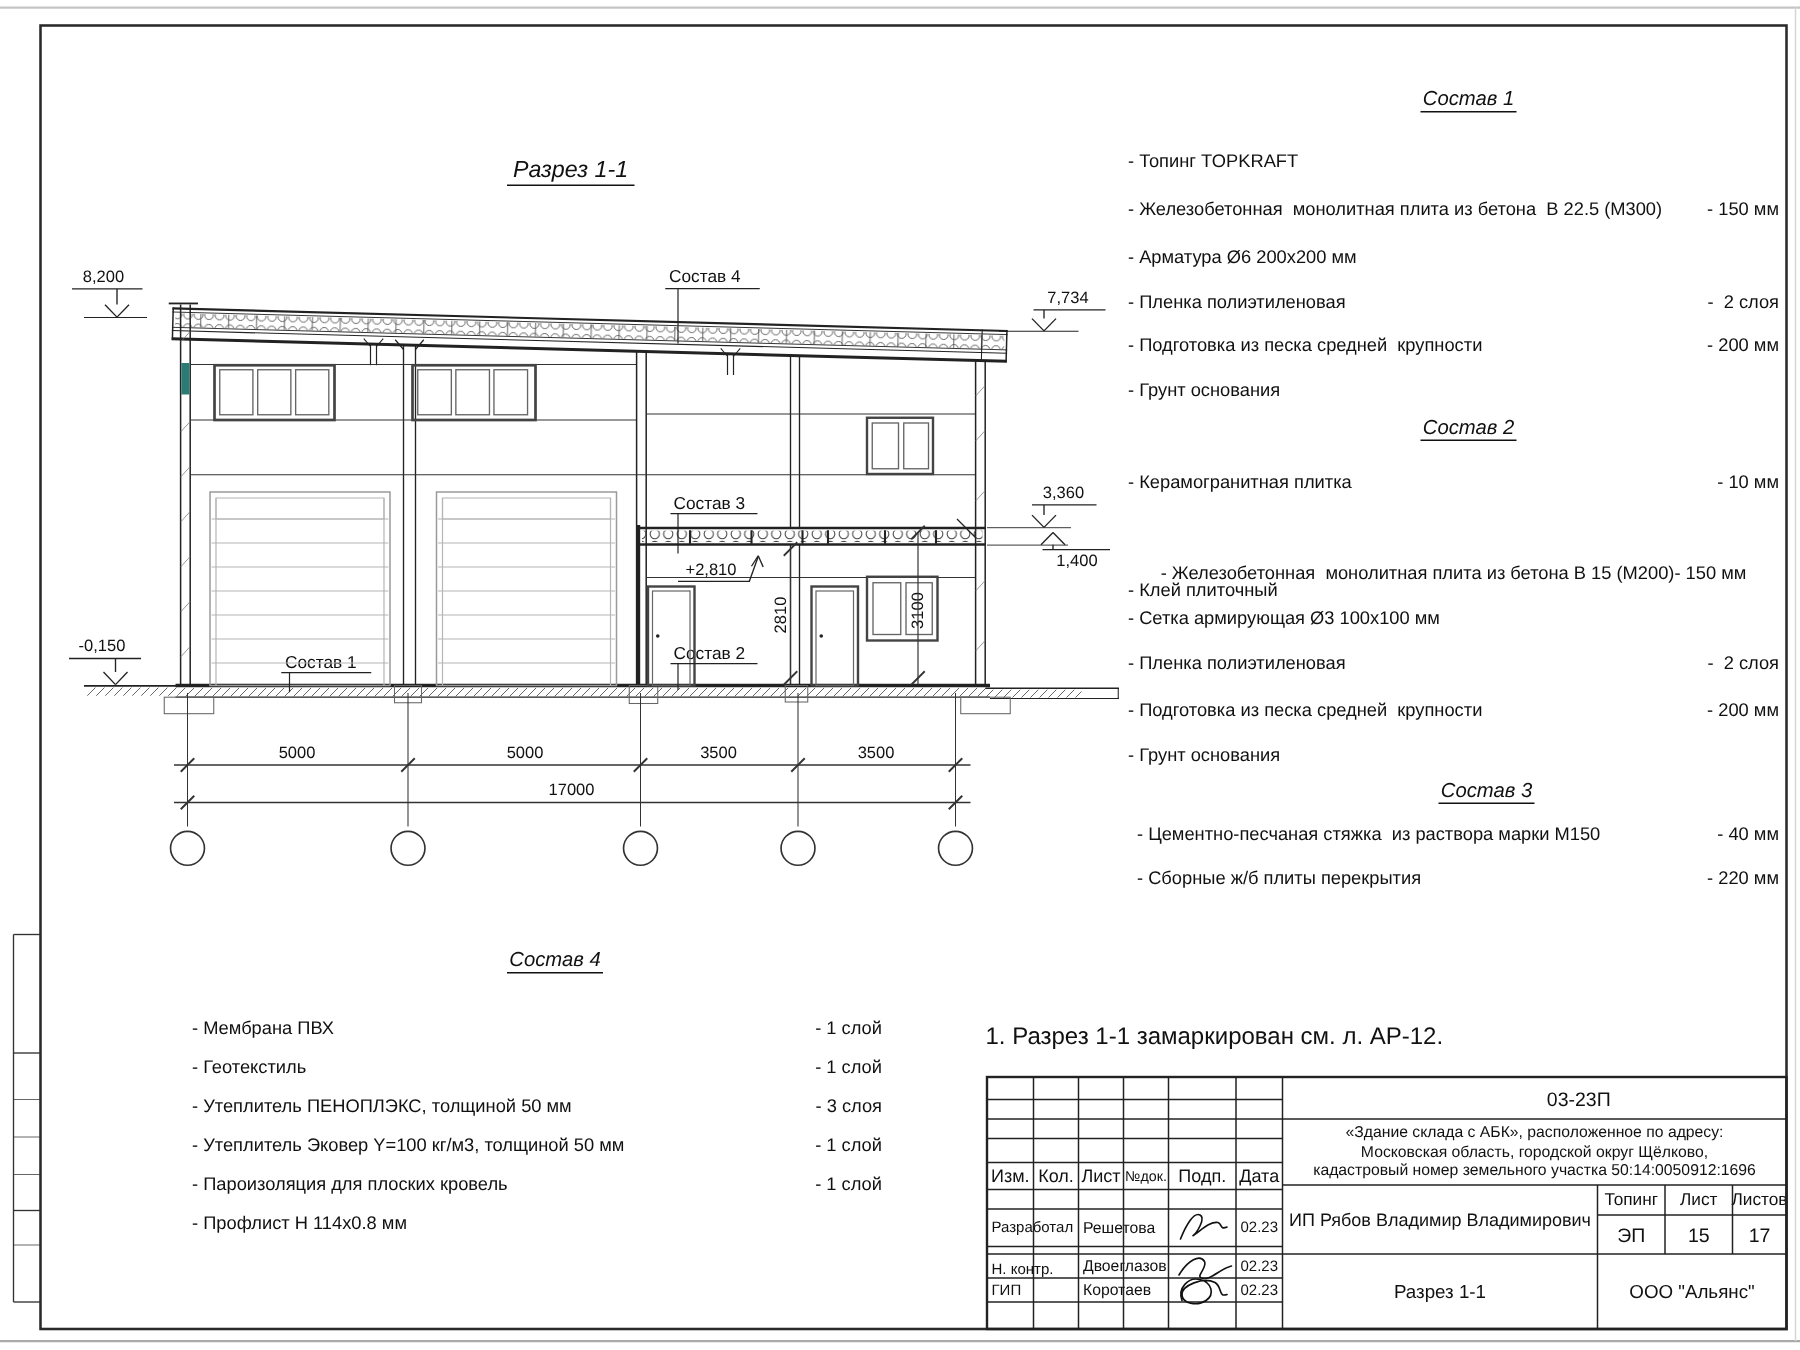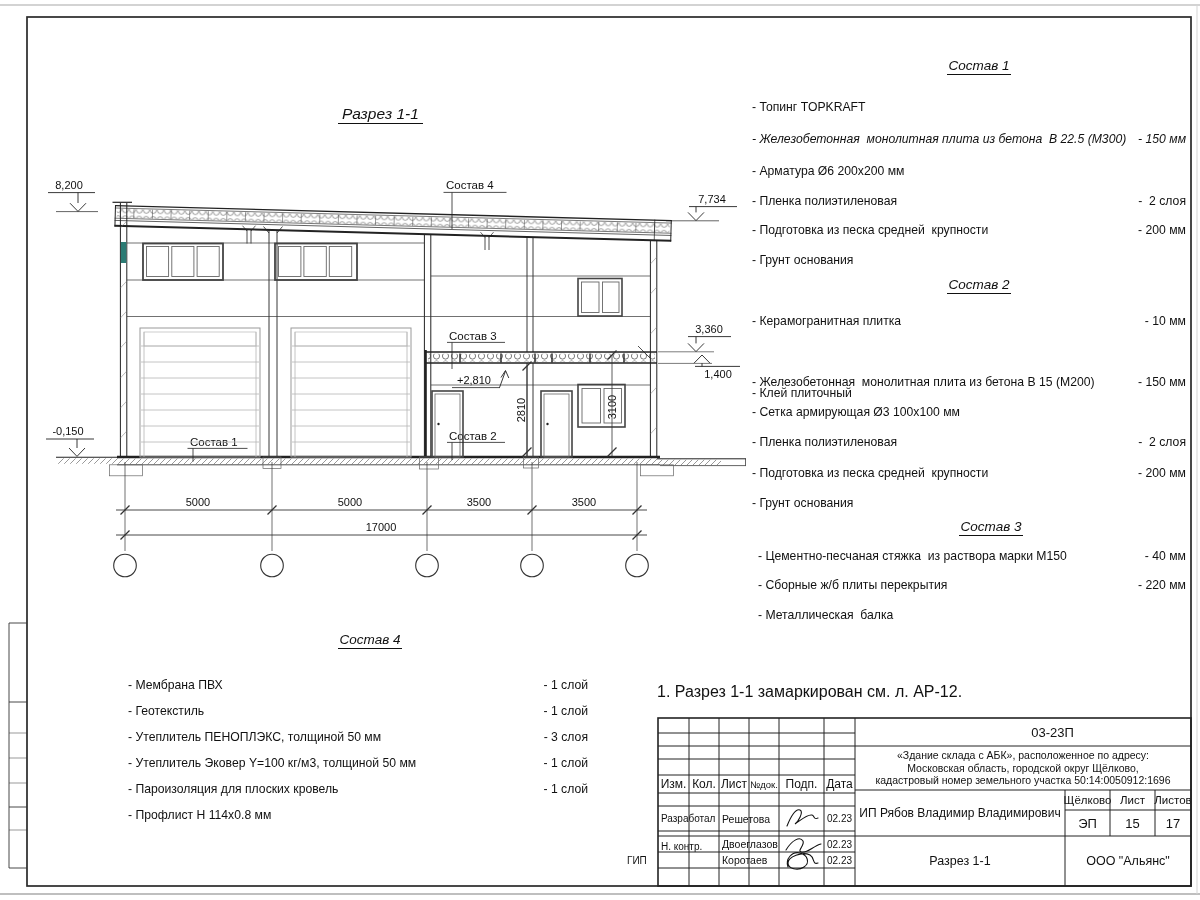--- a/index.html
+++ b/index.html
@@ -27,43 +27,42 @@
 
 <div class="sheet">
 
   <div class="abs" style="left:338px;top:105px;">
     <span class="draw-title">Разрез 1-1</span>
   </div>
 
   <div class="comp" style="left:752px;top:58px;width:434px;height:220px;">
     <div class="comp-title" style="transform:translateX(10px);"><span>Состав 1</span></div>
     <div class="comp-row" style="top:42px;"><span>- Топинг TOPKRAFT</span><span></span></div>
-    <div class="comp-row" style="top:74px;font-style:italic;"><span>- Железобетонная  монолитная плита из бетона  В 22.5 (М300)</span><span>- 150 мм</span></div>
+    <div class="comp-row" style="top:74px;"><span>- Железобетонная  монолитная плита из бетона  В 22.5 (М300)</span><span>- 150 мм</span></div>
     <div class="comp-row" style="top:106px;"><span>- Арматура Ø6 200x200 мм</span><span></span></div>
     <div class="comp-row" style="top:136px;"><span>- Пленка полиэтиленовая</span><span>-  2 слоя</span></div>
     <div class="comp-row" style="top:165px;"><span>- Подготовка из песка средней  крупности</span><span>- 200 мм</span></div>
     <div class="comp-row" style="top:195px;"><span>- Грунт основания</span><span></span></div>
   </div>
 
   <div class="comp" style="left:752px;top:277px;width:434px;height:240px;">
     <div class="comp-title" style="transform:translateX(10px);"><span>Состав 2</span></div>
     <div class="comp-row" style="top:37px;"><span>- Керамогранитная плитка</span><span>- 10 мм</span></div>
     <div class="comp-row" style="top:67px;margin-top:42px;"><span>- Клей плиточный</span><span></span></div>
-    <div class="comp-row" style="top:97.5px;"><span>- Железобетонная  монолитная плита из бетона В 15 (М200)</span><span>- 150 мм</span></div>
+    <div class="comp-row" style="top:97.5px;justify-content:center;"><span>- Железобетонная  монолитная плита из бетона В 15 (М200)</span><span>- 150 мм</span></div>
     <div class="comp-row" style="top:128px;"><span>- Сетка армирующая Ø3 100x100 мм</span><span></span></div>
     <div class="comp-row" style="top:158px;"><span>- Пленка полиэтиленовая</span><span>-  2 слоя</span></div>
     <div class="comp-row" style="top:188.5px;"><span>- Подготовка из песка средней  крупности</span><span>- 200 мм</span></div>
     <div class="comp-row" style="top:219px;"><span>- Грунт основания</span><span></span></div>
   </div>
 
   <div class="comp" style="left:752px;top:519px;width:434px;height:110px;">
     <div class="comp-title" style="transform:translateX(22px);"><span>Состав 3</span></div>
     <div class="comp-row" style="top:29.5px;left:6px;"><span>- Цементно-песчаная стяжка  из раствора марки М150</span><span>- 40 мм</span></div>
     <div class="comp-row" style="top:59px;left:6px;"><span>- Сборные ж/б плиты перекрытия</span><span>- 220 мм</span></div>
-    <div class="comp-row" style="top:89px;left:6px;"><span>- Металлическая  балка</span><span></span></div>
   </div>
 
   <div class="comp" style="left:128px;top:632px;width:460px;height:225px;">
     <div class="comp-title" style="transform:translateX(12px);"><span>Состав 4</span></div>
     <div class="comp-row" style="top:46px;"><span>- Мембрана ПВХ</span><span>- 1 слой</span></div>
     <div class="comp-row" style="top:72px;"><span>- Геотекстиль</span><span>- 1 слой</span></div>
     <div class="comp-row" style="top:98px;"><span>- Утеплитель ПЕНОПЛЭКС, толщиной 50 мм</span><span>- 3 слоя</span></div>
     <div class="comp-row" style="top:124px;"><span>- Утеплитель Эковер Y=100 кг/м3, толщиной 50 мм</span><span>- 1 слой</span></div>
     <div class="comp-row" style="top:150px;"><span>- Пароизоляция для плоских кровель</span><span>- 1 слой</span></div>
     <div class="comp-row" style="top:176px;"><span>- Профлист Н 114x0.8 мм</span><span></span></div>
@@ -99,21 +98,21 @@
   <div class="abs axis-letter c" style="left:627px;top:558px;width:20px;">Д</div>
 
   <div class="tb">
     <div class="tb-cell" style="left:855px;top:718px;width:395px;height:28px;font-size:13px;">03-23П</div>
     <div class="tb-cell" style="left:855px;top:746px;width:336px;height:44px;font-size:10.5px;line-height:12.5px;display:block;padding-top:3px;">
       <div>«Здание склада с АБК», расположенное по адресу:</div>
       <div>Московская область, городской округ Щёлково,</div>
       <div>кадастровый номер земельного участка 50:14:0050912:1696</div>
     </div>
     <div class="tb-cell" style="left:855px;top:790px;width:210px;height:46px;">ИП Рябов Владимир Владимирович</div>
-    <div class="tb-cell" style="left:1065px;top:790px;width:45px;height:20px;font-size:11.5px;">Щёлково</div>
+    <div class="tb-cell" style="left:1065px;top:790px;width:45px;height:20px;font-size:11.5px;">Топинг</div>
     <div class="tb-cell" style="left:1110px;top:790px;width:45px;height:20px;font-size:11.5px;">Лист</div>
     <div class="tb-cell" style="left:1155px;top:790px;width:36px;height:20px;font-size:11.5px;">Листов</div>
     <div class="tb-cell" style="left:1065px;top:810px;width:45px;height:26px;font-size:13px;">ЭП</div>
     <div class="tb-cell" style="left:1110px;top:810px;width:45px;height:26px;font-size:13px;">15</div>
     <div class="tb-cell" style="left:1155px;top:810px;width:36px;height:26px;font-size:13px;">17</div>
     <div class="tb-cell" style="left:855px;top:836px;width:210px;height:50px;font-size:12.5px;">Разрез 1-1</div>
     <div class="tb-cell" style="left:1065px;top:836px;width:126px;height:50px;font-size:12.5px;">ООО "Альянс"</div>
 
     <div class="tb-cell" style="left:658px;top:775px;width:31px;height:18px;">Изм.</div>
     <div class="tb-cell" style="left:689px;top:775px;width:30px;height:18px;">Кол.</div>
@@ -121,21 +120,21 @@
     <div class="tb-cell" style="left:749px;top:775px;width:30px;height:18px;font-size:9.5px;">№док.</div>
     <div class="tb-cell" style="left:779px;top:775px;width:45px;height:18px;">Подп.</div>
     <div class="tb-cell" style="left:824px;top:775px;width:31px;height:18px;">Дата</div>
 
     <div class="tb-cell tb-left" style="left:658px;top:806px;width:61px;height:25px;font-size:10px;">Разработал</div>
     <div class="tb-cell tb-left" style="left:719px;top:806px;width:60px;height:25px;font-size:10.5px;">Решетова</div>
     <div class="tb-cell" style="left:824px;top:806px;width:31px;height:25px;font-size:10px;">02.23</div>
     <div class="tb-cell tb-left" style="left:658px;top:836px;width:61px;height:20px;font-size:10px;">Н. контр.</div>
     <div class="tb-cell tb-left" style="left:719px;top:836px;width:60px;height:16px;font-size:10.5px;">Двоеглазов</div>
     <div class="tb-cell" style="left:824px;top:836px;width:31px;height:16px;font-size:10px;">02.23</div>
-    <div class="tb-cell tb-left" style="left:624px;top:852px;width:61px;height:16px;font-size:10px;">ГИП</div>
+    <div class="tb-cell tb-left" style="left:658px;top:852px;width:61px;height:16px;font-size:10px;">ГИП</div>
     <div class="tb-cell tb-left" style="left:719px;top:852px;width:60px;height:16px;font-size:10.5px;">Коротаев</div>
     <div class="tb-cell" style="left:824px;top:852px;width:31px;height:16px;font-size:10px;">02.23</div>
   </div>
 
   <svg class="lines" width="1200" height="900" viewBox="0 0 1200 900">
     <defs>
       <pattern id="scallop" width="7" height="9" patternUnits="userSpaceOnUse">
         <circle cx="3.5" cy="4.5" r="2.9" fill="none" stroke="#555" stroke-width="0.6"></circle>
       </pattern>
       <pattern id="ticks" width="18.6" height="10.5" patternUnits="userSpaceOnUse">

